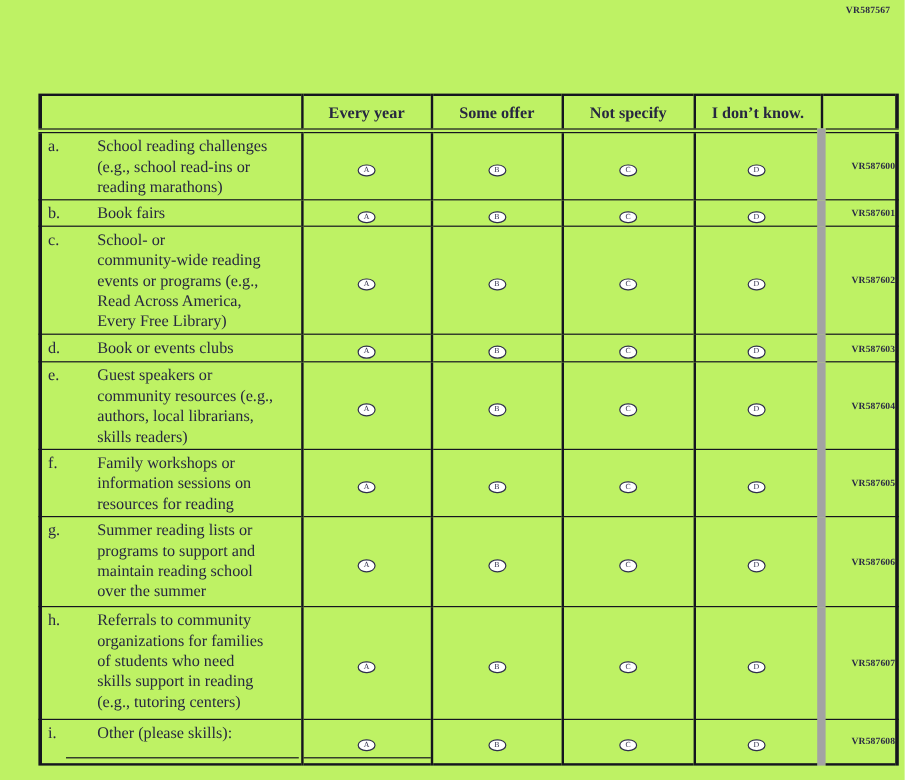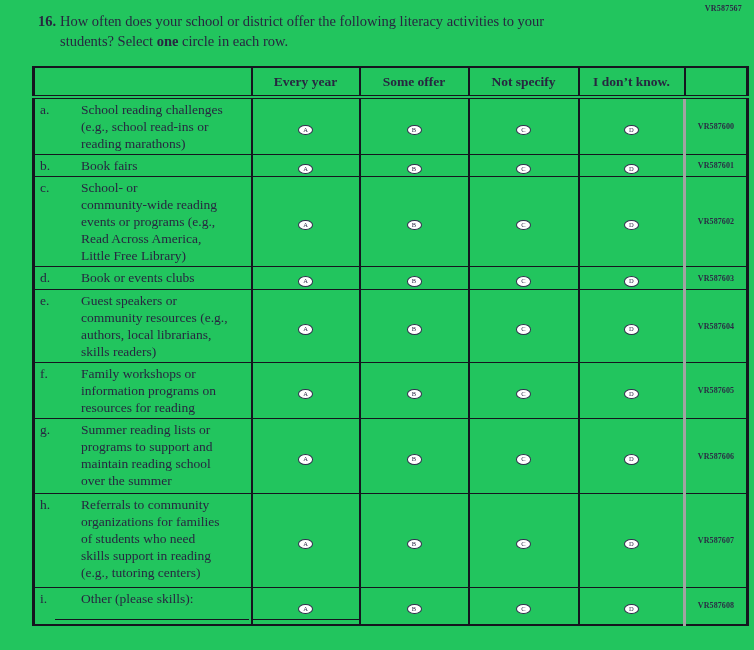--- a/index.html
+++ b/index.html
@@ -1,51 +1,51 @@
 <!DOCTYPE html>
 <html><head>
 <meta charset="utf-8">
 <style>
   html,body{margin:0;padding:0;background:#ffffff;}
   body{width:754px;height:650px;font-family:"Liberation Serif",serif;color:#272740;}
-  .page{position:relative;width:754px;height:650px;background:#22c55e;overflow:hidden;}
+  .page{position:relative;width:754px;height:650px;background:#bef264;overflow:hidden;}
 
   .form-code-top{
     position:absolute;top:4px;right:12px;
     font-size:8px;font-weight:bold;letter-spacing:.2px;color:#2b2b45;
   }
 
   .question{position:absolute;top:12px;left:38px;width:640px;display:flex;}
   .qnum{font-weight:bold;font-size:14.5px;line-height:19.5px;flex:0 0 22px;}
   .qtext{font-size:14.5px;line-height:19.5px;white-space:pre-line;}
   .qtext b{font-weight:bold;}
 
   table.grid{
-    position:absolute;top:66px;left:32px;width:714px;
+    position:absolute;top:78px;left:32px;width:714px;
     border-collapse:collapse;table-layout:fixed;
     border:2px solid #15151f;border-left-width:3px;border-right-width:3px;
   }
   .grid th,.grid td{border:1.5px solid #15151f;border-left-width:2px;padding:0;}
   .grid thead th{
     height:27px;font-size:13.5px;font-weight:bold;text-align:center;vertical-align:middle;
     border-bottom:4px double #15151f;color:#272740;
   }
   td.stub{vertical-align:top;padding:2px 3px 2px 5px;font-size:13.5px;line-height:17px;position:relative;}
   .stubwrap{display:flex;}
   .rl{flex:0 0 17px;}
   .rt{flex:1;white-space:pre-line;margin-left:24px;}
   td.opt{text-align:center;vertical-align:middle;position:relative;}
   .bubble{
     display:inline-flex;align-items:center;justify-content:center;
     width:15px;height:10.5px;border:1.2px solid #30304c;border-radius:50%;
     background:#fff;box-sizing:border-box;
   }
   .bl{font-size:6.5px;line-height:1;color:#30304c;transform:translateY(.2px);}
   td.vr{
-    border-left:3px solid #a3a3a3;text-align:center;vertical-align:middle;
+    border-left:7px solid #a3a3a3;text-align:right;vertical-align:middle;
     font-size:8px;font-weight:bold;letter-spacing:.1px;color:#2b2b45;
   }
   tr.rh-a{height:54px}
   tr.rh-b{height:22px}
   tr.rh-c{height:90px}
   tr.rh-d{height:23px}
   tr.rh-e{height:73px}
   tr.rh-f{height:54px}
   tr.rh-g{height:75px}
   tr.rh-h{height:94px}
@@ -54,25 +54,20 @@
   .write-line.stub-line{left:20px;right:2px;}
   .write-line.full-line{left:0;right:0;}
 </style>
 </head>
 <body>
 
 <div class="page">
 
   <div class="form-code-top">VR587567</div>
 
-  <div class="question">
-    <span class="qnum">16.</span>
-    <div class="qtext"><span>How often does your school or district offer the following literacy activities to your
-students? Select </span><b>one</b><span> circle in each row.</span></div>
-  </div>
 
   <table class="grid">
     <colgroup>
       <col style="width:218px">
         <col style="width:108px">
         <col style="width:109px">
       <col style="width:110px">
         <col style="width:106px">
         <col style="width:63px">
     </colgroup>
@@ -135,21 +130,21 @@
       </tr>
 
       <tr class="rh-c">
         <td class="stub">
           <div class="stubwrap">
               <span class="rl">c.</span>
               <span class="rt">School- or
 community-wide reading
 events or programs (e.g.,
 Read Across America,
-Little Free Library)</span>
+Every Free Library)</span>
             </div>
         </td>
         <td class="opt"><span class="bubble">
               <span class="bl">A</span>
             </span></td>
         <td class="opt"><span class="bubble">
               <span class="bl">B</span>
             </span></td>
         <td class="opt"><span class="bubble">
               <span class="bl">C</span>
@@ -205,21 +200,21 @@
               <span class="bl">D</span>
             </span></td>
         <td class="vr">VR587604</td>
       </tr>
 
       <tr class="rh-f">
         <td class="stub">
           <div class="stubwrap">
               <span class="rl">f.</span>
               <span class="rt">Family workshops or
-information programs on
+information sessions on
 resources for reading</span>
             </div>
         </td>
         <td class="opt"><span class="bubble">
               <span class="bl">A</span>
             </span></td>
         <td class="opt"><span class="bubble">
               <span class="bl">B</span>
             </span></td>
         <td class="opt"><span class="bubble">

